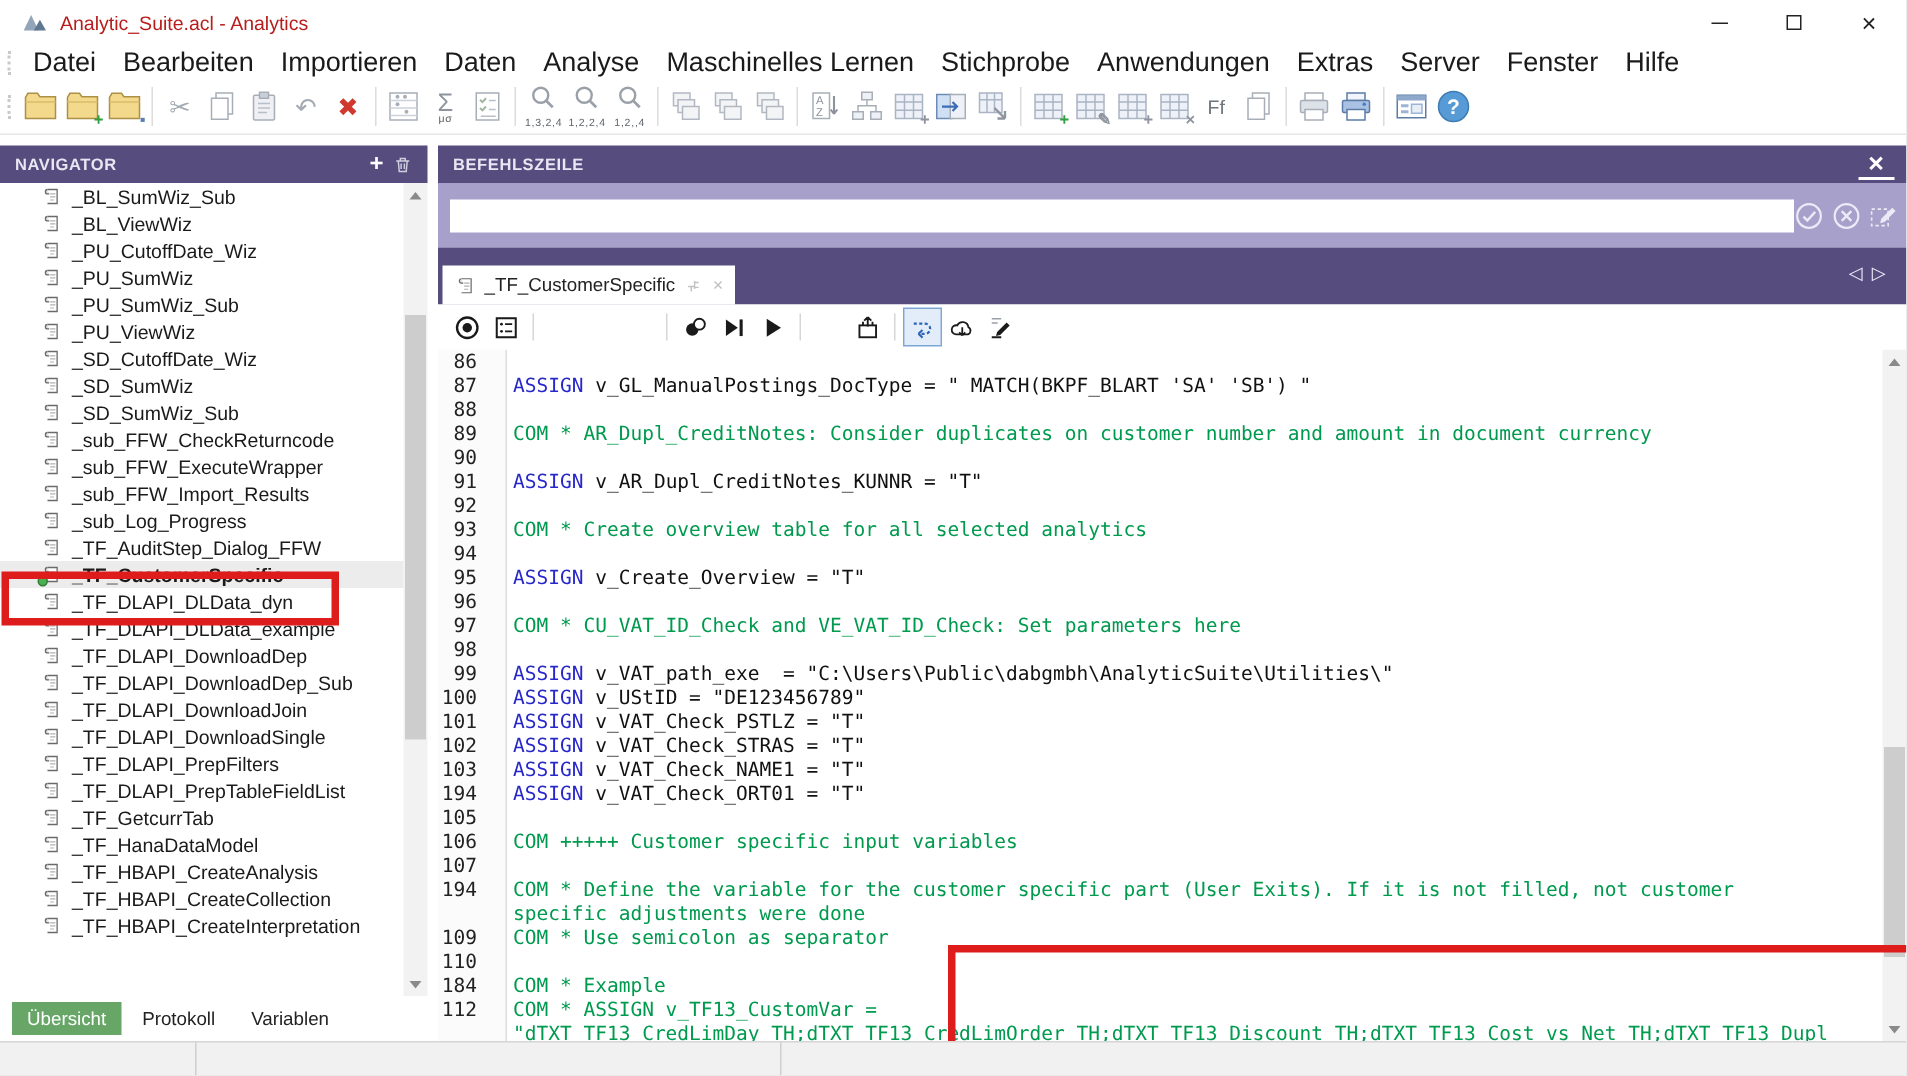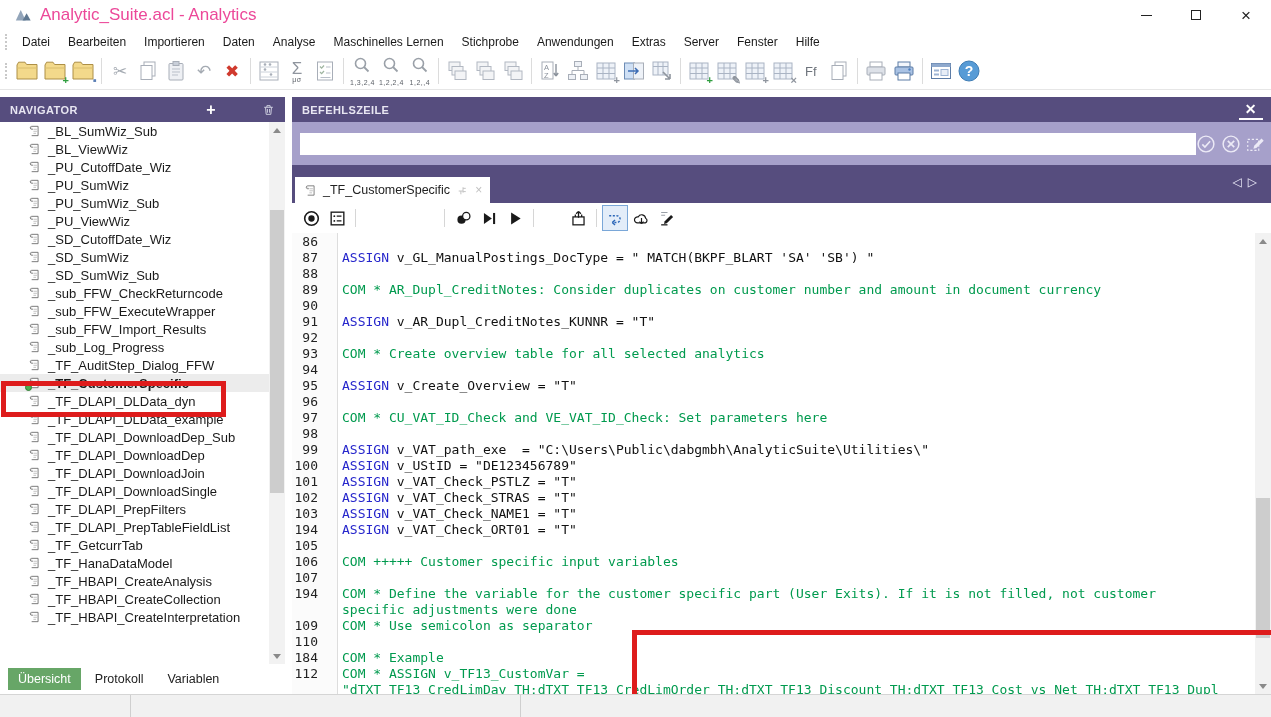--- a/index.html
+++ b/index.html
@@ -5,39 +5,39 @@
   * { margin:0; padding:0; box-sizing:border-box; }
   html,body { background:#d9d9d9; }
   #app {
     position:relative; width:1271px; height:717px; background:#fff;
     font-family:"Liberation Sans", sans-serif; overflow:hidden; color:#1a1a1a;
     -webkit-font-smoothing:antialiased;
   }
   
   .titlebar { position:absolute; left:0; top:0; width:100%; height:30px; background:#fff; display:flex; align-items:center; }
   .titlebar .logo { margin-left:14px; width:18px; height:18px; }
-  .titlebar .title { margin-left:8px; font-size:17px; color:#ec4899; }
+  .titlebar .title { margin-left:8px; font-size:13px; color:#b91c1c; }
   .wincontrols { position:absolute; right:0; top:0; height:30px; display:flex; }
   .winbtn { width:50px; height:30px; display:flex; align-items:center; justify-content:center; color:#222; }
   .min-glyph { display:inline-block; width:11px; border-top:1.5px solid #222; }
   .max-glyph { display:inline-block; width:10px; height:10px; border:1.2px solid #222; }
   .close-glyph { font-size:17px; line-height:1; font-weight:400; }
   
   .menubar { position:absolute; left:0; top:30px; width:100%; height:23px; background:#fff; display:flex; align-items:center; }
   .draghandle { width:5px; height:16px; margin:0 3px 0 5px; border-left:2px dotted #c9c9c9; }
-  .menu-item { font-size:12px; padding:2px 9px; color:#1a1a1a; cursor:default; }
+  .menu-item { font-size:18px; padding:2px 9px; color:#1a1a1a; cursor:default; }
   
   .toolbar { position:absolute; left:0; top:53px; width:100%; height:37px; background:#fff; border-bottom:1px solid #e6e6e6; display:flex; align-items:center; }
   .tb-sep { width:1px; height:26px; background:#dcdcdc; margin:0 4px; }
   .tbi { position:relative; min-width:28px; height:32px; display:flex; flex-direction:column; align-items:center; justify-content:center; padding:0 2px; }
   .tbi .glyph { font-size:17px; line-height:1; }
   .tbi .cap { font-size:7px; color:#5c6168; letter-spacing:0.5px; margin-top:-1px; white-space:nowrap; }
   .tbi .badge { position:absolute; right:0px; bottom:1px; font-size:11px; font-weight:bold; line-height:1; }
   
-  .phead { position:absolute; height:25px; background:#564d7e; color:#e8e6f2; font-size:11px; font-weight:bold; letter-spacing:0.4px; display:flex; align-items:center; padding:0 10px;gap:40px; }
+  .phead { position:absolute; height:25px; background:#564d7e; color:#e8e6f2; font-size:11px; font-weight:bold; letter-spacing:0.4px; display:flex; align-items:center; padding:0 10px; }
   
   .nav-header { left:0; top:97px; width:285px; }
   .nav-header .sp { flex:1; }
   .nav-plus { color:#fff; font-size:16px; font-weight:bold; margin-right:6px; }
   .nav-list { position:absolute; left:0; top:122px; width:285px; height:542px; background:#fff; overflow:hidden; }
   .nav-item { position:relative; height:18px; display:flex; align-items:center; padding-left:27px; font-size:13px; white-space:nowrap; }
   .nav-item .lbl { margin-left:7px; }
   .nav-item.sel { background:#ececec; font-weight:bold; width:269px; }
   .nav-item .icw { position:relative; width:14px; height:14px; }
   .nav-item .dot { position:absolute; left:-2px; bottom:-1px; width:7px; height:7px; border-radius:50%; background:#4caf50; border:1px solid #2e7d32; }
@@ -538,31 +538,31 @@
           <span class="lbl">_TF_DLAPI_DLData_example</span>
         </div>
         <div class="nav-item">
           <span class="icw">
             <svg width="14" height="14" viewBox="0 0 24 24">
               <path d="M8 4 h11 v16 h-11" fill="#fff" stroke="#6a6a6a" stroke-width="1.5"></path>
               <path d="M8 4 c-3.2 0 -3.2 5 0 5 h2" fill="#e4e4e4" stroke="#6a6a6a" stroke-width="1.5"></path>
               <path d="M11 9 h6 M11 12.5 h6 M11 16 h4.5" stroke="#b0b0b0" stroke-width="1.3"></path>
             </svg>
           </span>
+          <span class="lbl">_TF_DLAPI_DownloadDep</span>
+        </div>
+        <div class="nav-item">
+          <span class="icw">
+            <svg width="14" height="14" viewBox="0 0 24 24">
+              <path d="M8 4 h11 v16 h-11" fill="#fff" stroke="#6a6a6a" stroke-width="1.5"></path>
+              <path d="M8 4 c-3.2 0 -3.2 5 0 5 h2" fill="#e4e4e4" stroke="#6a6a6a" stroke-width="1.5"></path>
+              <path d="M11 9 h6 M11 12.5 h6 M11 16 h4.5" stroke="#b0b0b0" stroke-width="1.3"></path>
+            </svg>
+          </span>
           <span class="lbl">_TF_DLAPI_DownloadDep_Sub</span>
-        </div>
-        <div class="nav-item">
-          <span class="icw">
-            <svg width="14" height="14" viewBox="0 0 24 24">
-              <path d="M8 4 h11 v16 h-11" fill="#fff" stroke="#6a6a6a" stroke-width="1.5"></path>
-              <path d="M8 4 c-3.2 0 -3.2 5 0 5 h2" fill="#e4e4e4" stroke="#6a6a6a" stroke-width="1.5"></path>
-              <path d="M11 9 h6 M11 12.5 h6 M11 16 h4.5" stroke="#b0b0b0" stroke-width="1.3"></path>
-            </svg>
-          </span>
-          <span class="lbl">_TF_DLAPI_DownloadDep</span>
         </div>
         <div class="nav-item">
           <span class="icw">
             <svg width="14" height="14" viewBox="0 0 24 24">
               <path d="M8 4 h11 v16 h-11" fill="#fff" stroke="#6a6a6a" stroke-width="1.5"></path>
               <path d="M8 4 c-3.2 0 -3.2 5 0 5 h2" fill="#e4e4e4" stroke="#6a6a6a" stroke-width="1.5"></path>
               <path d="M11 9 h6 M11 12.5 h6 M11 16 h4.5" stroke="#b0b0b0" stroke-width="1.3"></path>
             </svg>
           </span>
           <span class="lbl">_TF_DLAPI_DownloadJoin</span>

